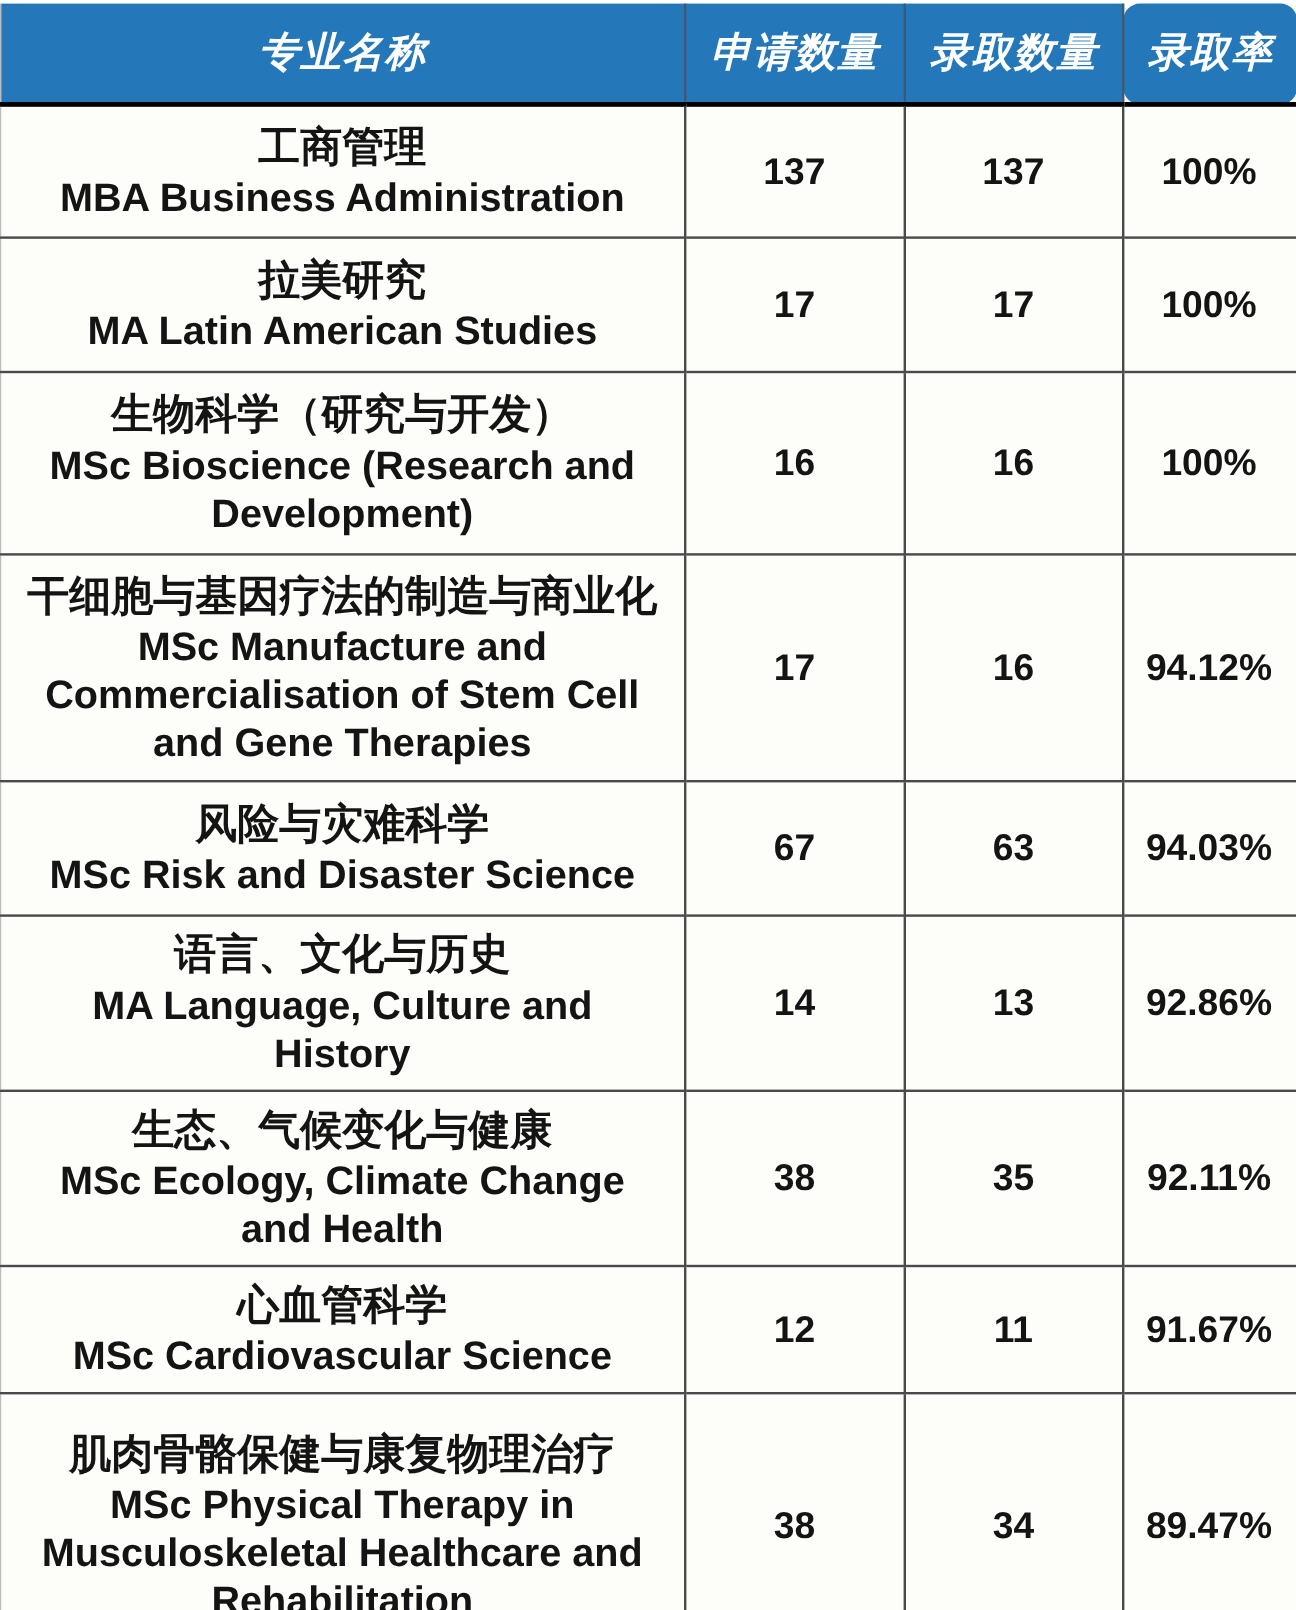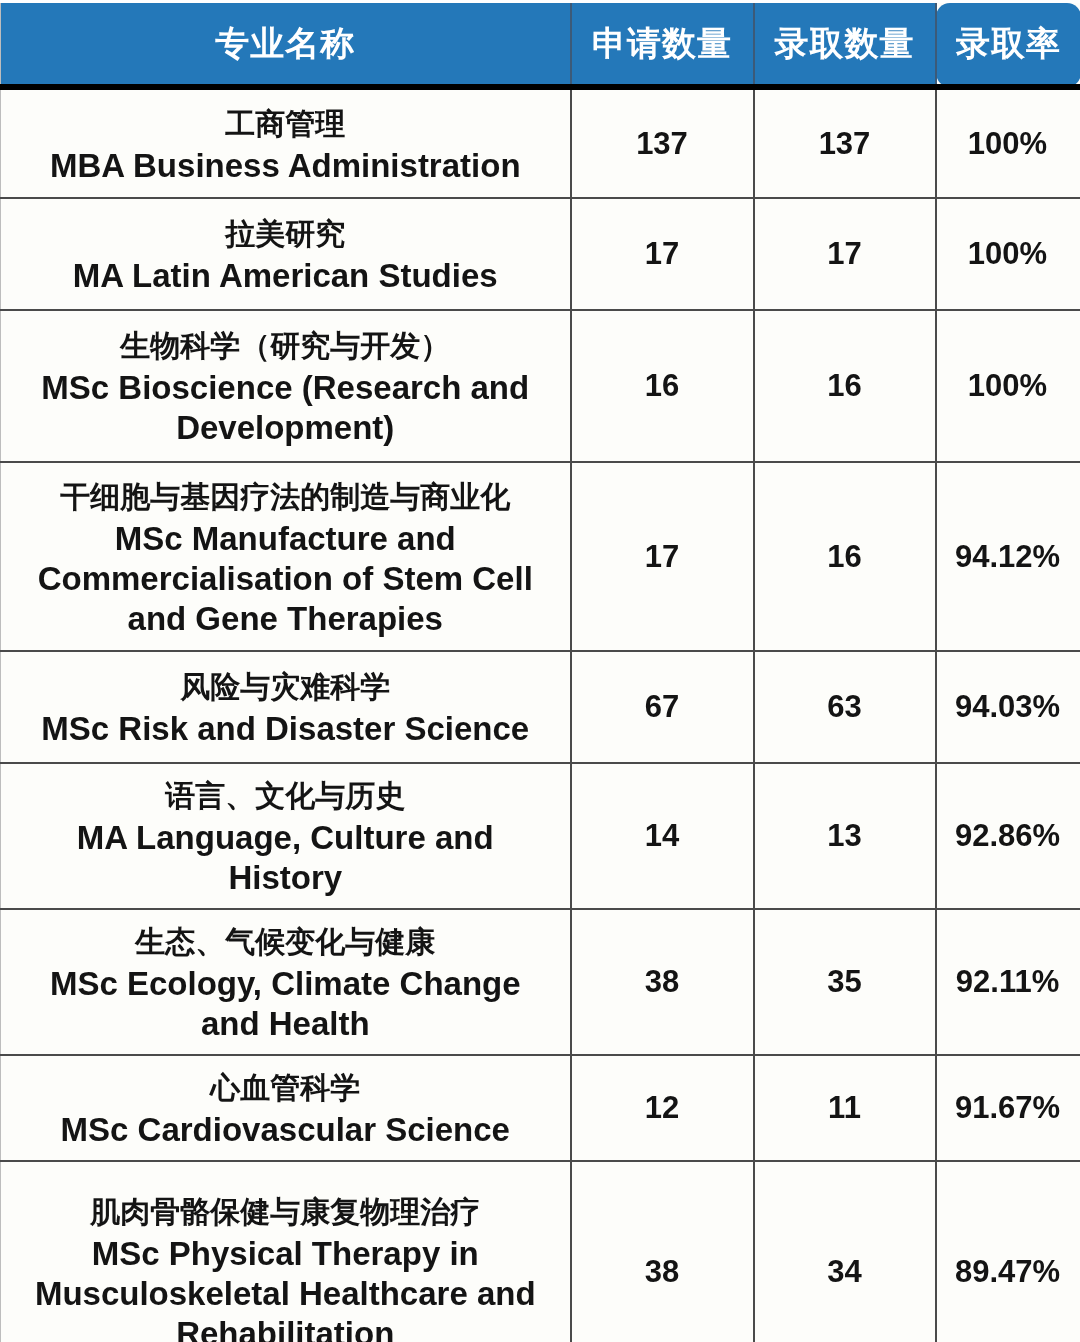--- a/index.html
+++ b/index.html
@@ -34,21 +34,21 @@
     font-weight: 700;
     height: 84px;
     text-align: center;
     vertical-align: middle;
     border: 2px solid #3c5a78;
     border-top: none;
     letter-spacing: 1px;
   }
   table.adm th:first-child { border-left: 1px solid #bdbdbd; }
   table.adm th:last-child  { border-right: none; border-radius: 14px; }
-  table.adm th { border-bottom: 6px solid #000000; }
+  table.adm th { border-bottom: 4px solid #000000; font-style: italic; }
 
   table.adm td {
     background: #fdfdfa;
     color: #141414;
     text-align: center;
     vertical-align: middle;
     border: 2px solid #4a4a4a;
     padding: 10px 18px;
   }
   table.adm td:first-child { border-left: 1px solid #bdbdbd; }
@@ -59,21 +59,21 @@
   tbody tr:nth-child(3)  { height: 152px; }
   tbody tr:nth-child(4)  { height: 189px; border-radius: 18px; }
   tbody tr:nth-child(5)  { height: 112px; }
   tbody tr:nth-child(6)  { height: 113px; }
   tbody tr:nth-child(7)  { height: 109px; }
   tbody tr:nth-child(8)  { height: 84px; }
   tbody tr:nth-child(9)  { height: 222px; }
   tbody tr.partial       { height: 60px; }
 
   .cn {
-    font-size: 30px;
+    font-size: 35px;
     font-weight: 700;
     line-height: 44px;
   }
   .en {
     font-size: 33px;
     font-weight: 600;
     line-height: 40px;
   }
   td.num {
     font-size: 31px;

